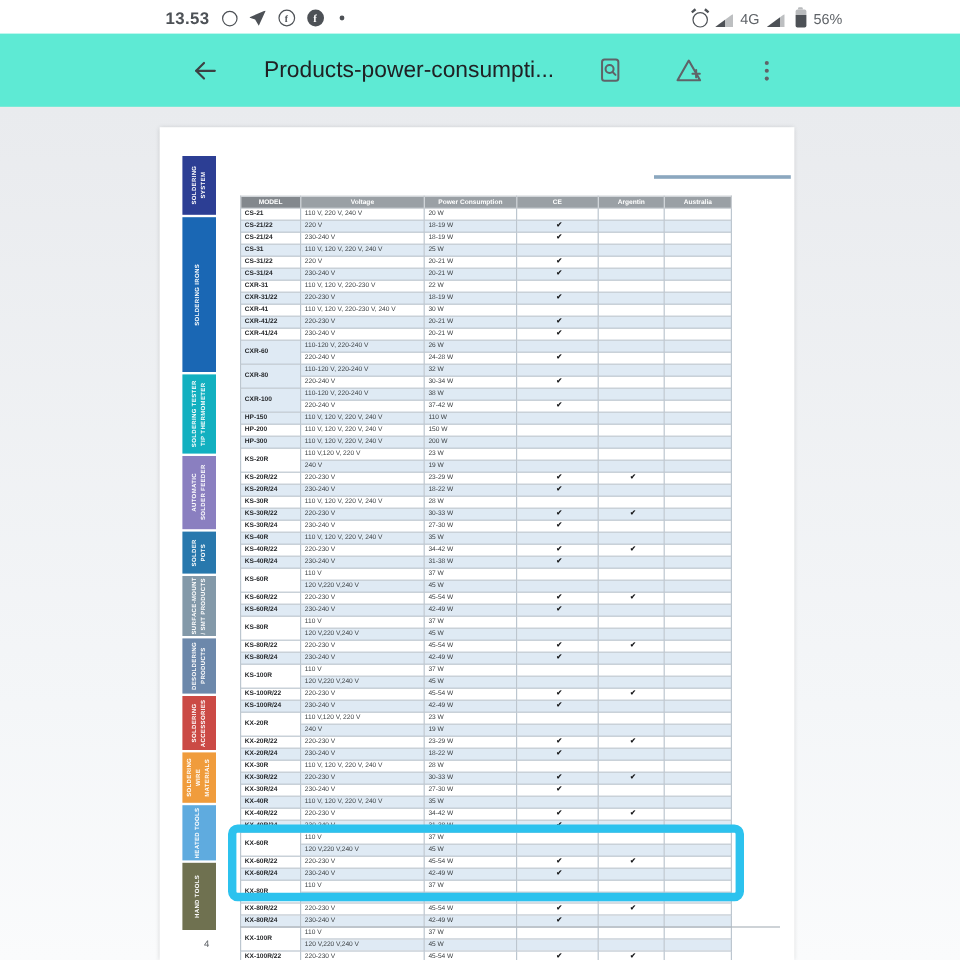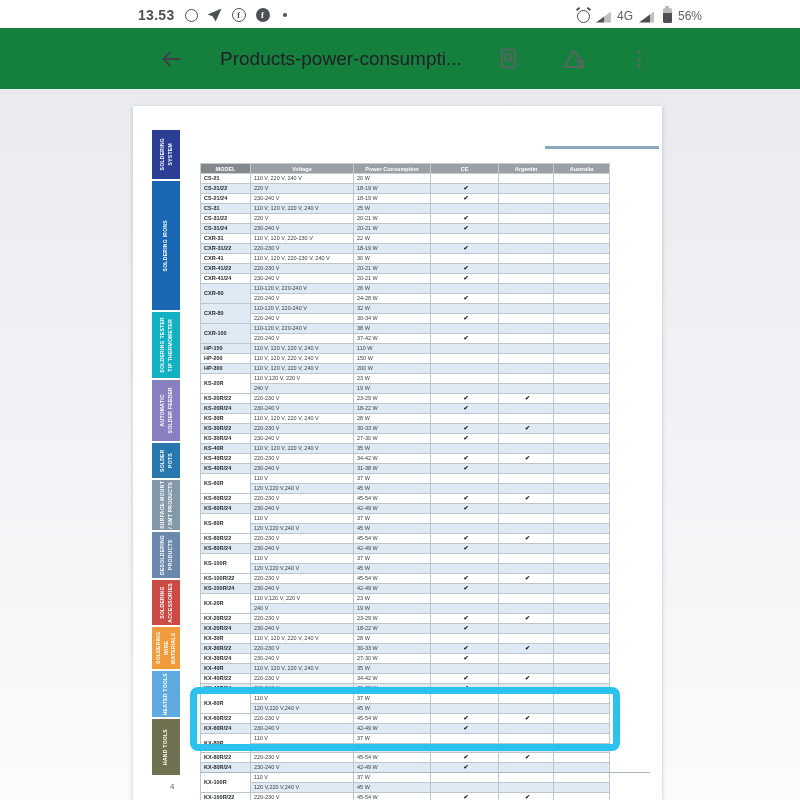--- a/index.html
+++ b/index.html
@@ -30,21 +30,21 @@
   .i-tri1 { width:15px; height:11px; clip-path:polygon(0 100%,100% 0,100% 100%);
     background:linear-gradient(90deg,#4d5156 52%,#bdbfc1 52%); }
   .i-tri2 { width:15px; height:11px; clip-path:polygon(0 100%,100% 0,100% 100%);
     background:linear-gradient(90deg,#4d5156 76%,#bdbfc1 76%); }
   .sb-txt { font-size:12px; color:#5f6368; }
   .i-batt { position:relative; width:9px; height:15px; border-radius:1.5px; margin-left:3px;
     background:linear-gradient(#b9bbbd 32%, #4d5156 32%); }
   .i-batt::before { content:''; position:absolute; top:-2px; left:2.5px; width:4px; height:2px; background:#b9bbbd; border-radius:1px 1px 0 0; }
 
   
-  .app-bar { position:absolute; top:28px; left:0; right:0; height:62px; background:#15803d;
+  .app-bar { position:absolute; top:28px; left:0; right:0; height:62px; background:#5eead4;
     display:flex; align-items:center; padding:0 150px 0 158px; border-bottom:1px solid #ececec; }
   .back-btn { width:26px; height:26px; display:flex; align-items:center; justify-content:center; flex:none; }
   .doc-title { margin-left:36px; font-size:19px; color:#202124; white-space:nowrap; overflow:hidden; }
   .ab-icons { margin-left:auto; display:flex; align-items:center; gap:42px; }
   .ab-icons svg { display:block; }
 
   
   .viewer { position:absolute; top:90px; left:0; width:800px; height:710px;
     background:linear-gradient(#e9ebee, #f4f6f8 70%, #fafbfc); }
   .pdf-page { position:absolute; left:133px; top:16px; width:529px; height:694px;

